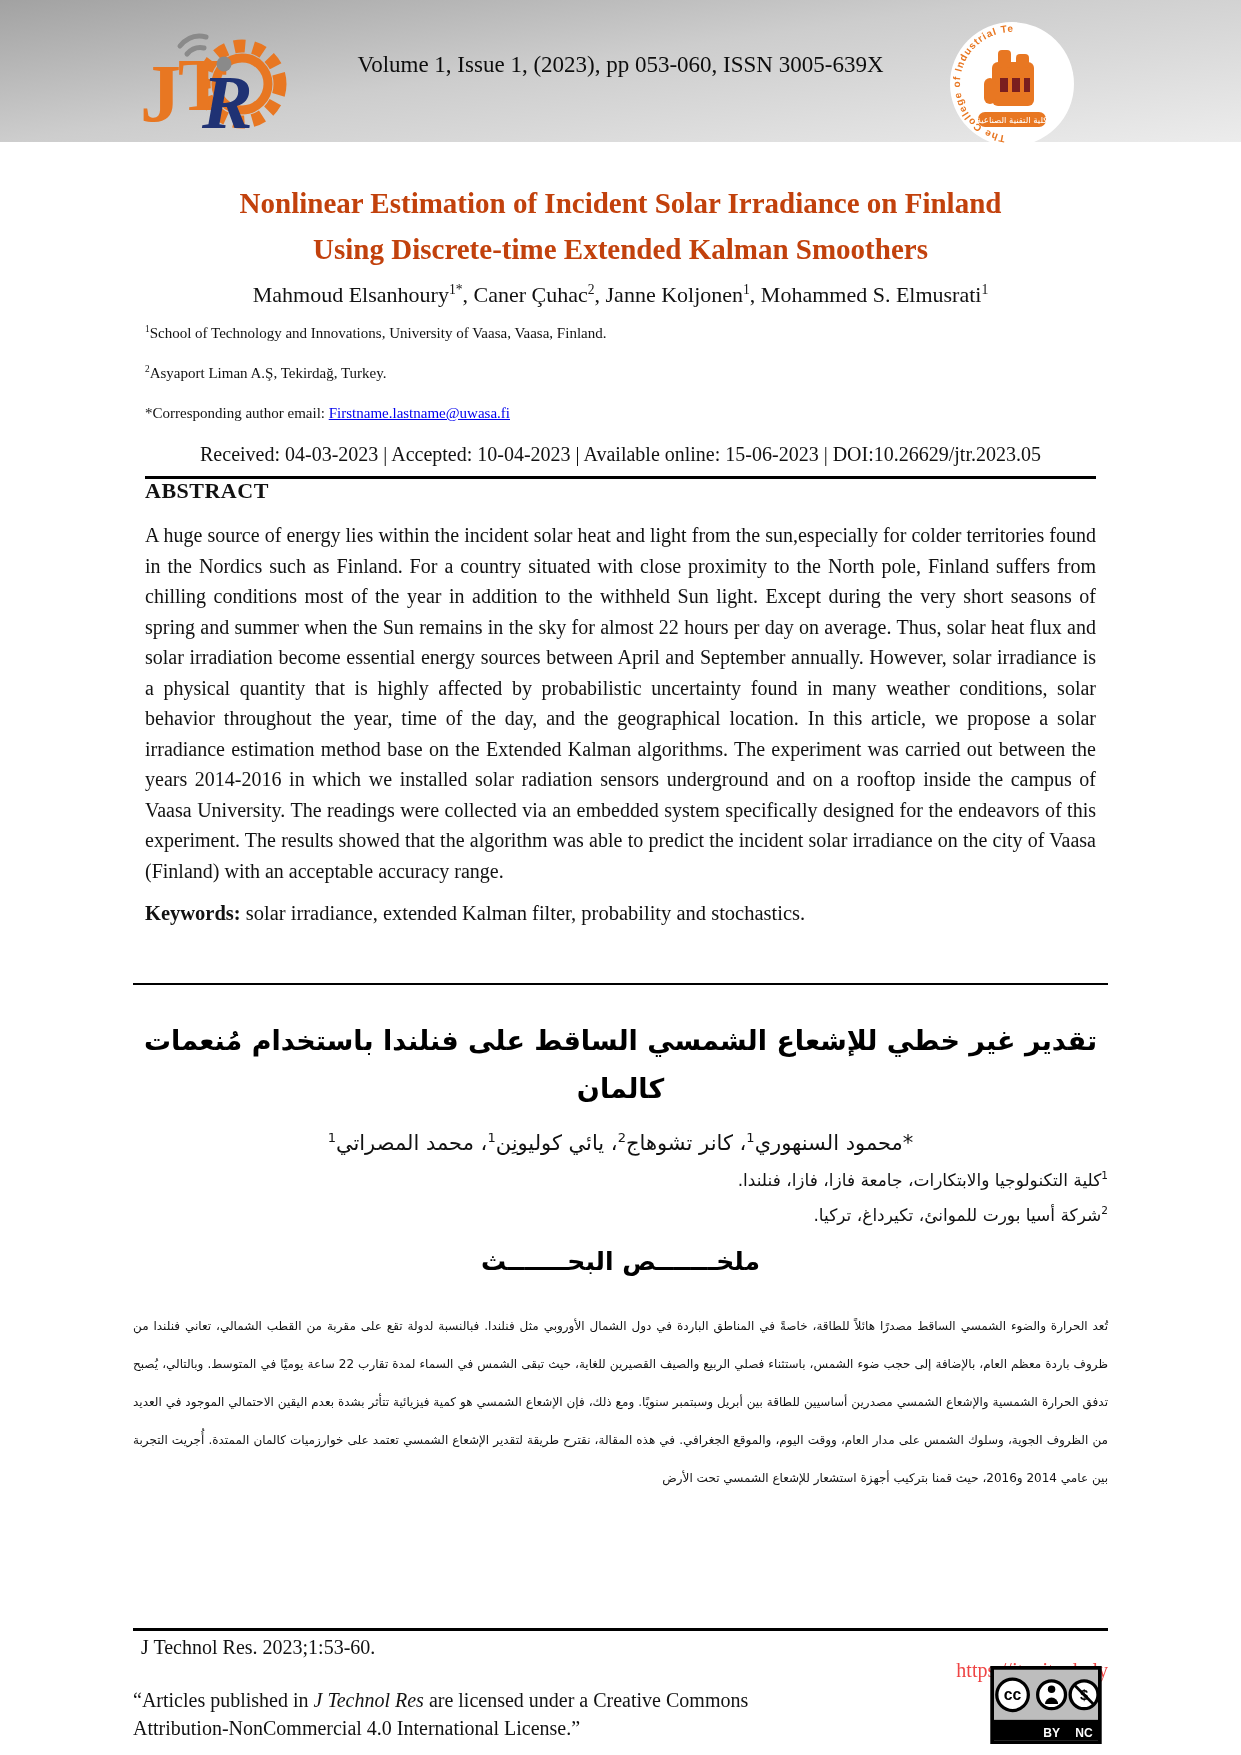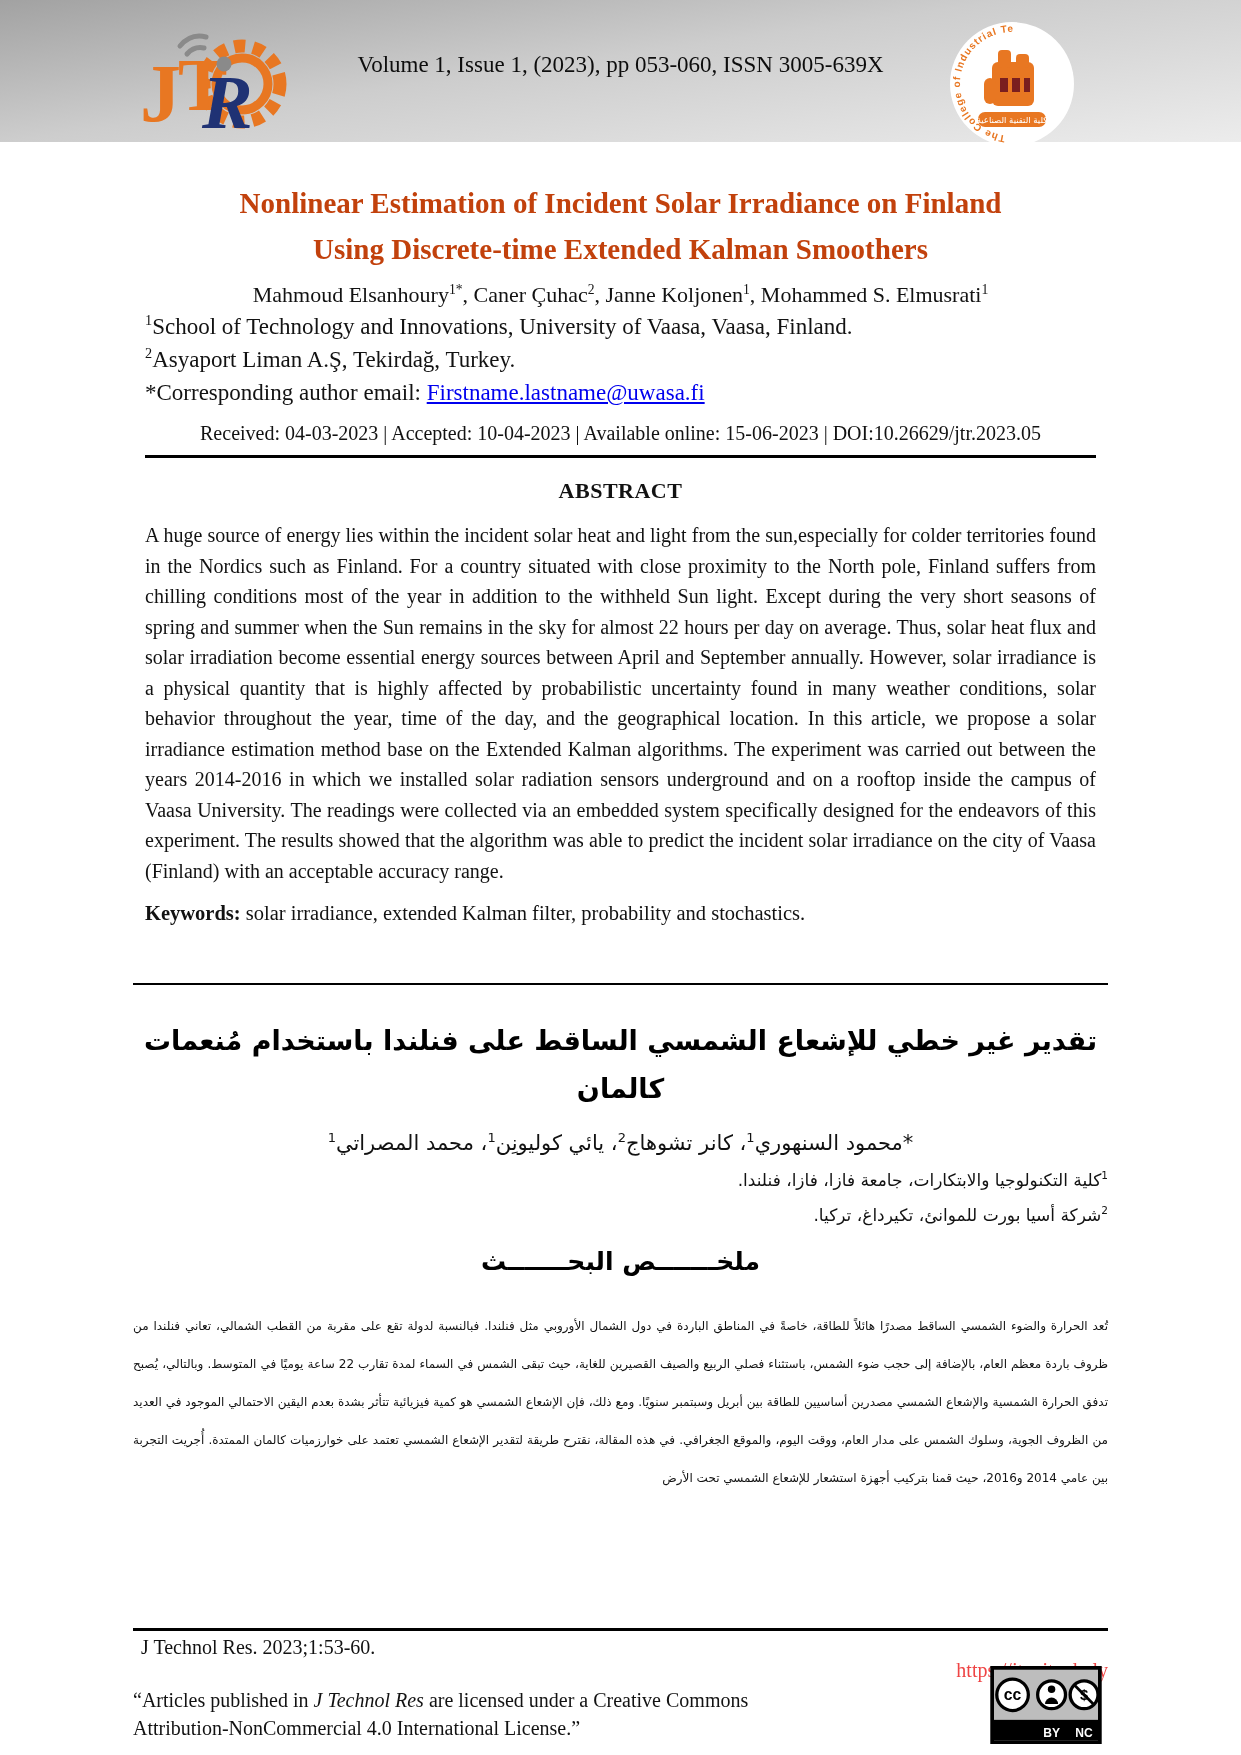--- a/index.html
+++ b/index.html
@@ -13,28 +13,28 @@
   .header-center { position:absolute; left:0; right:0; top:50px; text-align:center;
                    font-size:23px; line-height:29px; color:#0d0d0d; }
   .jtr-logo { position:absolute; left:138px; top:24px; }
   .college-logo { position:absolute; left:948px; top:20px; }
 
   
   .front { position:absolute; left:145px; top:180px; width:951px; }
   .title { text-align:center; font-weight:bold; font-size:29px; line-height:46px; color:#c2410c; }
   .authors { text-align:center; font-size:22px; margin-top:10px; }
   sup.s { font-size:0.62em; vertical-align:super; line-height:0; }
-  .affil { font-size:23px; line-height:29px; margin-top:4px; }
+  .affil { font-size:15px; line-height:29px; margin-top:11px; }
   .email-link { color:#0000EE; text-decoration:underline; cursor:pointer; }
   .dates { text-align:center; font-size:20px; margin-top:15px; }
   .rule-thick { height:3px; background:#000; margin-top:10px; }
 
   
   .abstract-block { position:absolute; left:145px; top:478px; width:951px; }
-  .abstract-head { text-align:center; font-weight:bold; font-size:22px; letter-spacing:0.5px; }
+  .abstract-head { font-weight:bold; font-size:22px; letter-spacing:0.5px; }
   .abstract-text { margin-top:16px; font-size:20px; line-height:30.5px; text-align:justify; }
   .keywords { margin-top:16px; font-size:20.5px; }
   .keywords b { font-weight:bold; }
 
   
   .arabic-block { position:absolute; left:133px; top:983px; width:975px; direction:rtl;
                   font-family:"DejaVu Sans", sans-serif; }
   .rule-thin { height:2px; background:#000; }
   .ar-title { text-align:center; font-weight:bold; font-size:27px; line-height:48px; margin-top:32px; color:#000; }
   .ar-authors { text-align:center; font-size:21px; margin-top:18px; }

